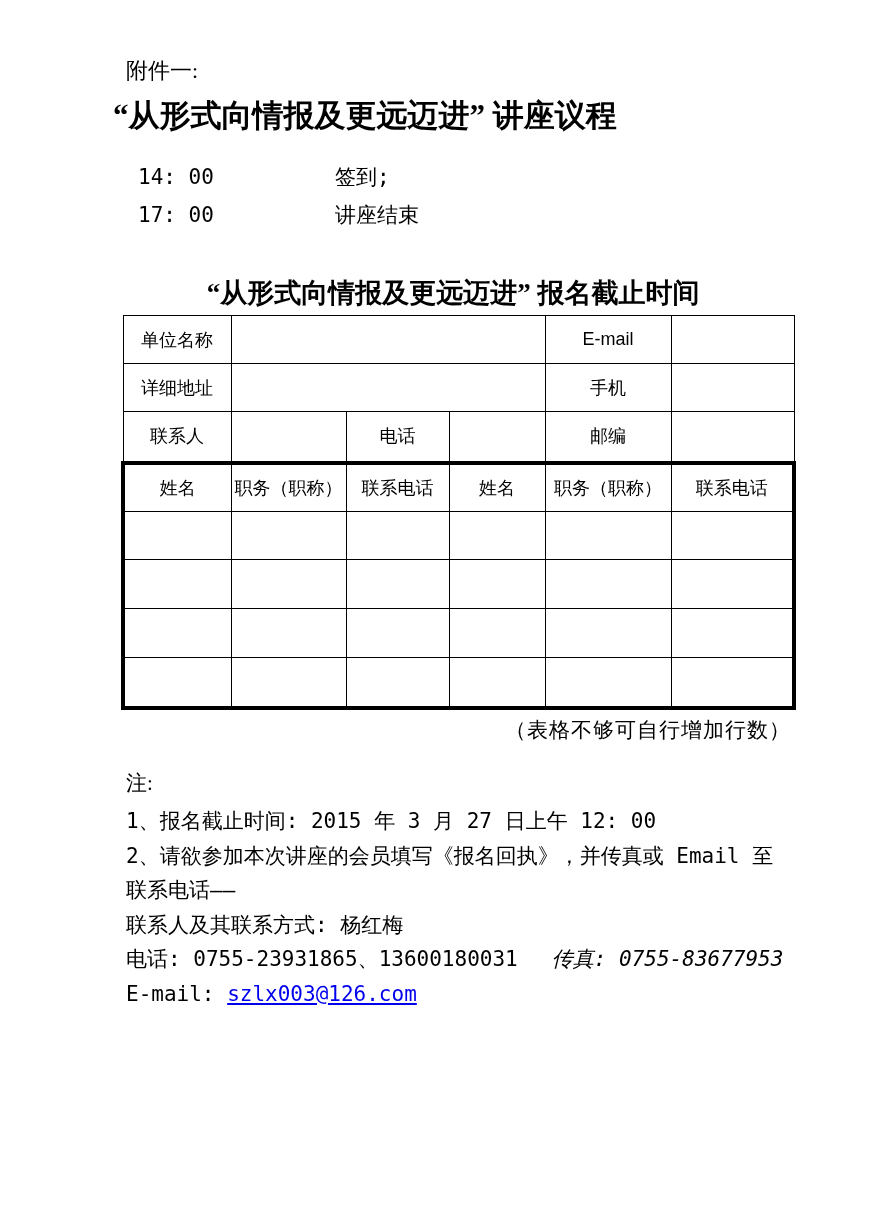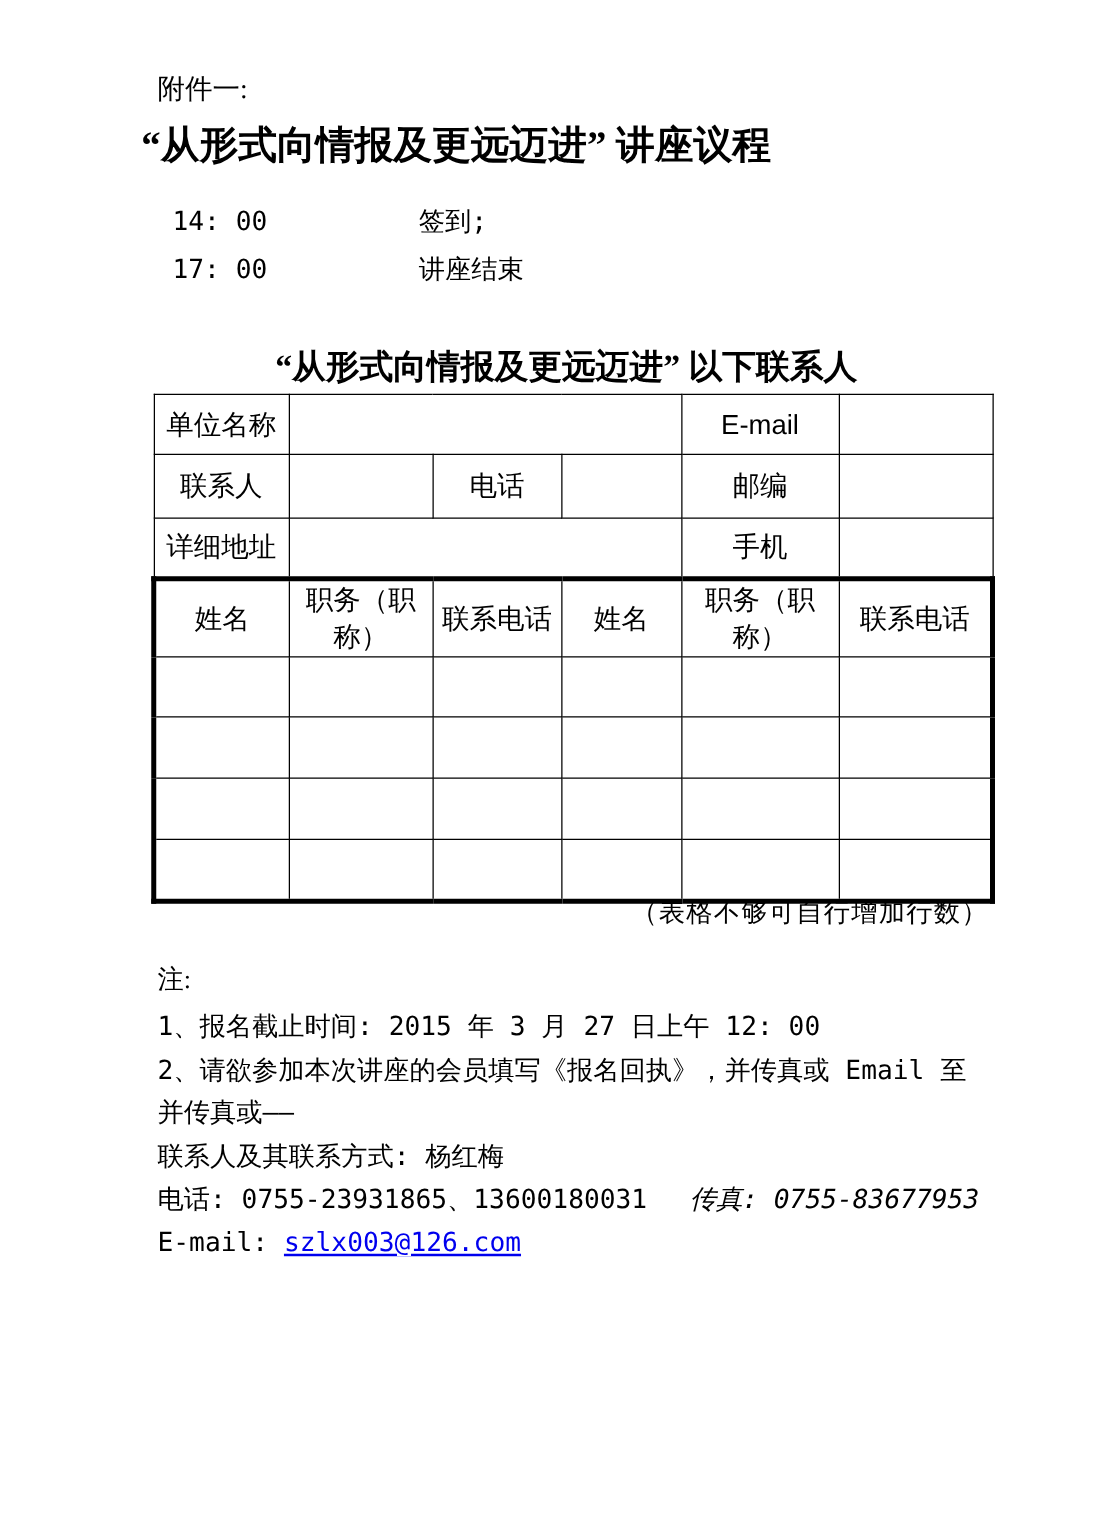--- a/index.html
+++ b/index.html
@@ -34,21 +34,21 @@
     text-align: center; font-size: 27px; font-weight: bold; line-height: 1.3;
   }
 
   .reg-table {
     position: absolute; left: 121px; top: 315px;
     border-collapse: collapse; table-layout: fixed; width: 671px;
   }
   .reg-table td {
     border: 1.5px solid #000000;
     text-align: center; vertical-align: middle;
-    font-size: 22px; padding: 0; overflow: hidden;
+    font-size: 18px; padding: 0; overflow: hidden;
   }
   .reg-table .sans { font-family: "Liberation Sans", sans-serif; }
   tr.thick-top td { border-top-width: 4px; }
   tr.thick-bottom td { border-bottom-width: 4px; }
   td.thick-left { border-left-width: 4px; }
   td.thick-right { border-right-width: 4px; }
 
   .table-note {
     position: absolute; left: 125px; top: 716px; width: 666px;
     text-align: right; font-size: 21px; letter-spacing: 1px;
@@ -74,50 +74,50 @@
     <div class="schedule-row">
       <span class="schedule-time">14: 00</span>
       <span class="schedule-activity">签到;</span>
     </div>
     <div class="schedule-row">
       <span class="schedule-time">17: 00</span>
       <span class="schedule-activity">讲座结束</span>
     </div>
   </div>
 
-  <div class="reply-title">“从形式向情报及更远迈进” 以下联系人</div>
+  <div class="reply-title">“从形式向情报及更远迈进” 报名截止时间</div>
 
   <table class="reg-table">
     <colgroup>
       <col style="width:108px">
         <col style="width:115px">
         <col style="width:103px">
       <col style="width:96px">
         <col style="width:126px">
         <col style="width:123px">
     </colgroup>
     <tbody>
       <tr style="height:48px">
         <td>单位名称</td>
         <td colspan="3"></td>
         <td class="sans">E-mail</td>
         <td></td>
       </tr>
+      <tr style="height:48px">
+        <td>详细地址</td>
+        <td colspan="3"></td>
+        <td>手机</td>
+        <td></td>
+      </tr>
       <tr style="height:51px">
         <td>联系人</td>
         <td></td>
         <td>电话</td>
         <td></td>
         <td>邮编</td>
-        <td></td>
-      </tr>
-      <tr style="height:48px">
-        <td>详细地址</td>
-        <td colspan="3"></td>
-        <td>手机</td>
         <td></td>
       </tr>
       <tr class="thick-top" style="height:49px">
         <td class="thick-left">姓名</td>
         <td>职务（职称）</td>
         <td>联系电话</td>
         <td>姓名</td>
         <td>职务（职称）</td>
         <td class="thick-right">联系电话</td>
       </tr>
@@ -156,21 +156,21 @@
     </tbody>
   </table>
 
   <div class="table-note">（表格不够可自行增加行数）</div>
 
   <div class="notes-label">注:</div>
 
   <div class="notes mono-mix">
     <div class="note-line">1、报名截止时间: 2015 年 3 月 27 日上午 12: 00</div>
     <div class="note-line">2、请欲参加本次讲座的会员填写《报名回执》，并传真或 Email 至</div>
-    <div class="note-line">并传真或——</div>
+    <div class="note-line">联系电话——</div>
     <div class="note-line">联系人及其联系方式: 杨红梅</div>
     <div class="note-line">
       <span>电话: 0755-23931865、13600180031</span><span class="fax-part">传真: 0755-83677953</span>
     </div>
     <div class="note-line">
       <span>E-mail: </span><a class="email-link">szlx003@126.com</a>
     </div>
   </div>
 
 </div>

